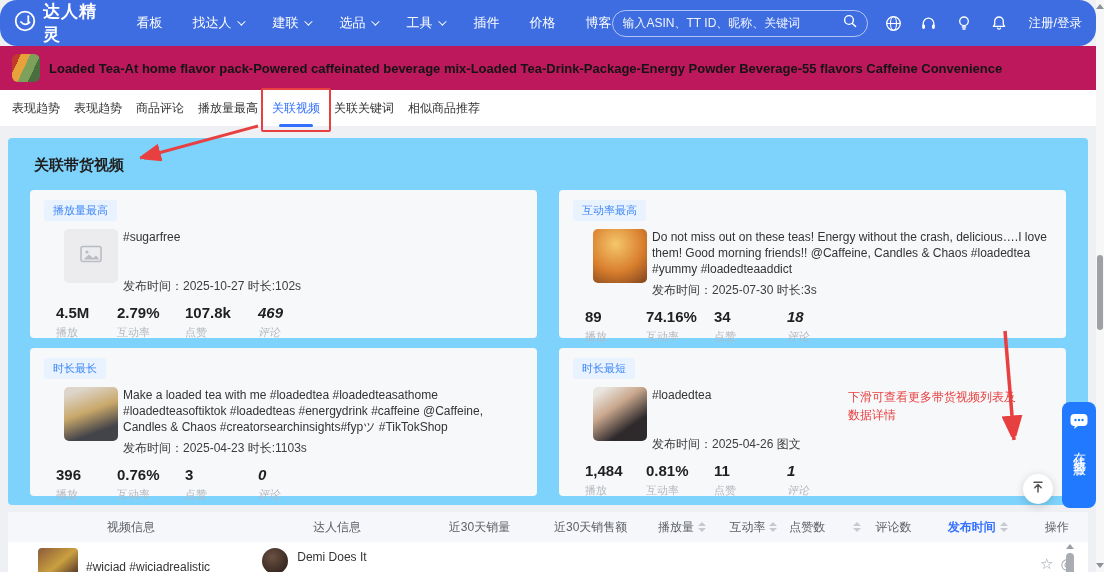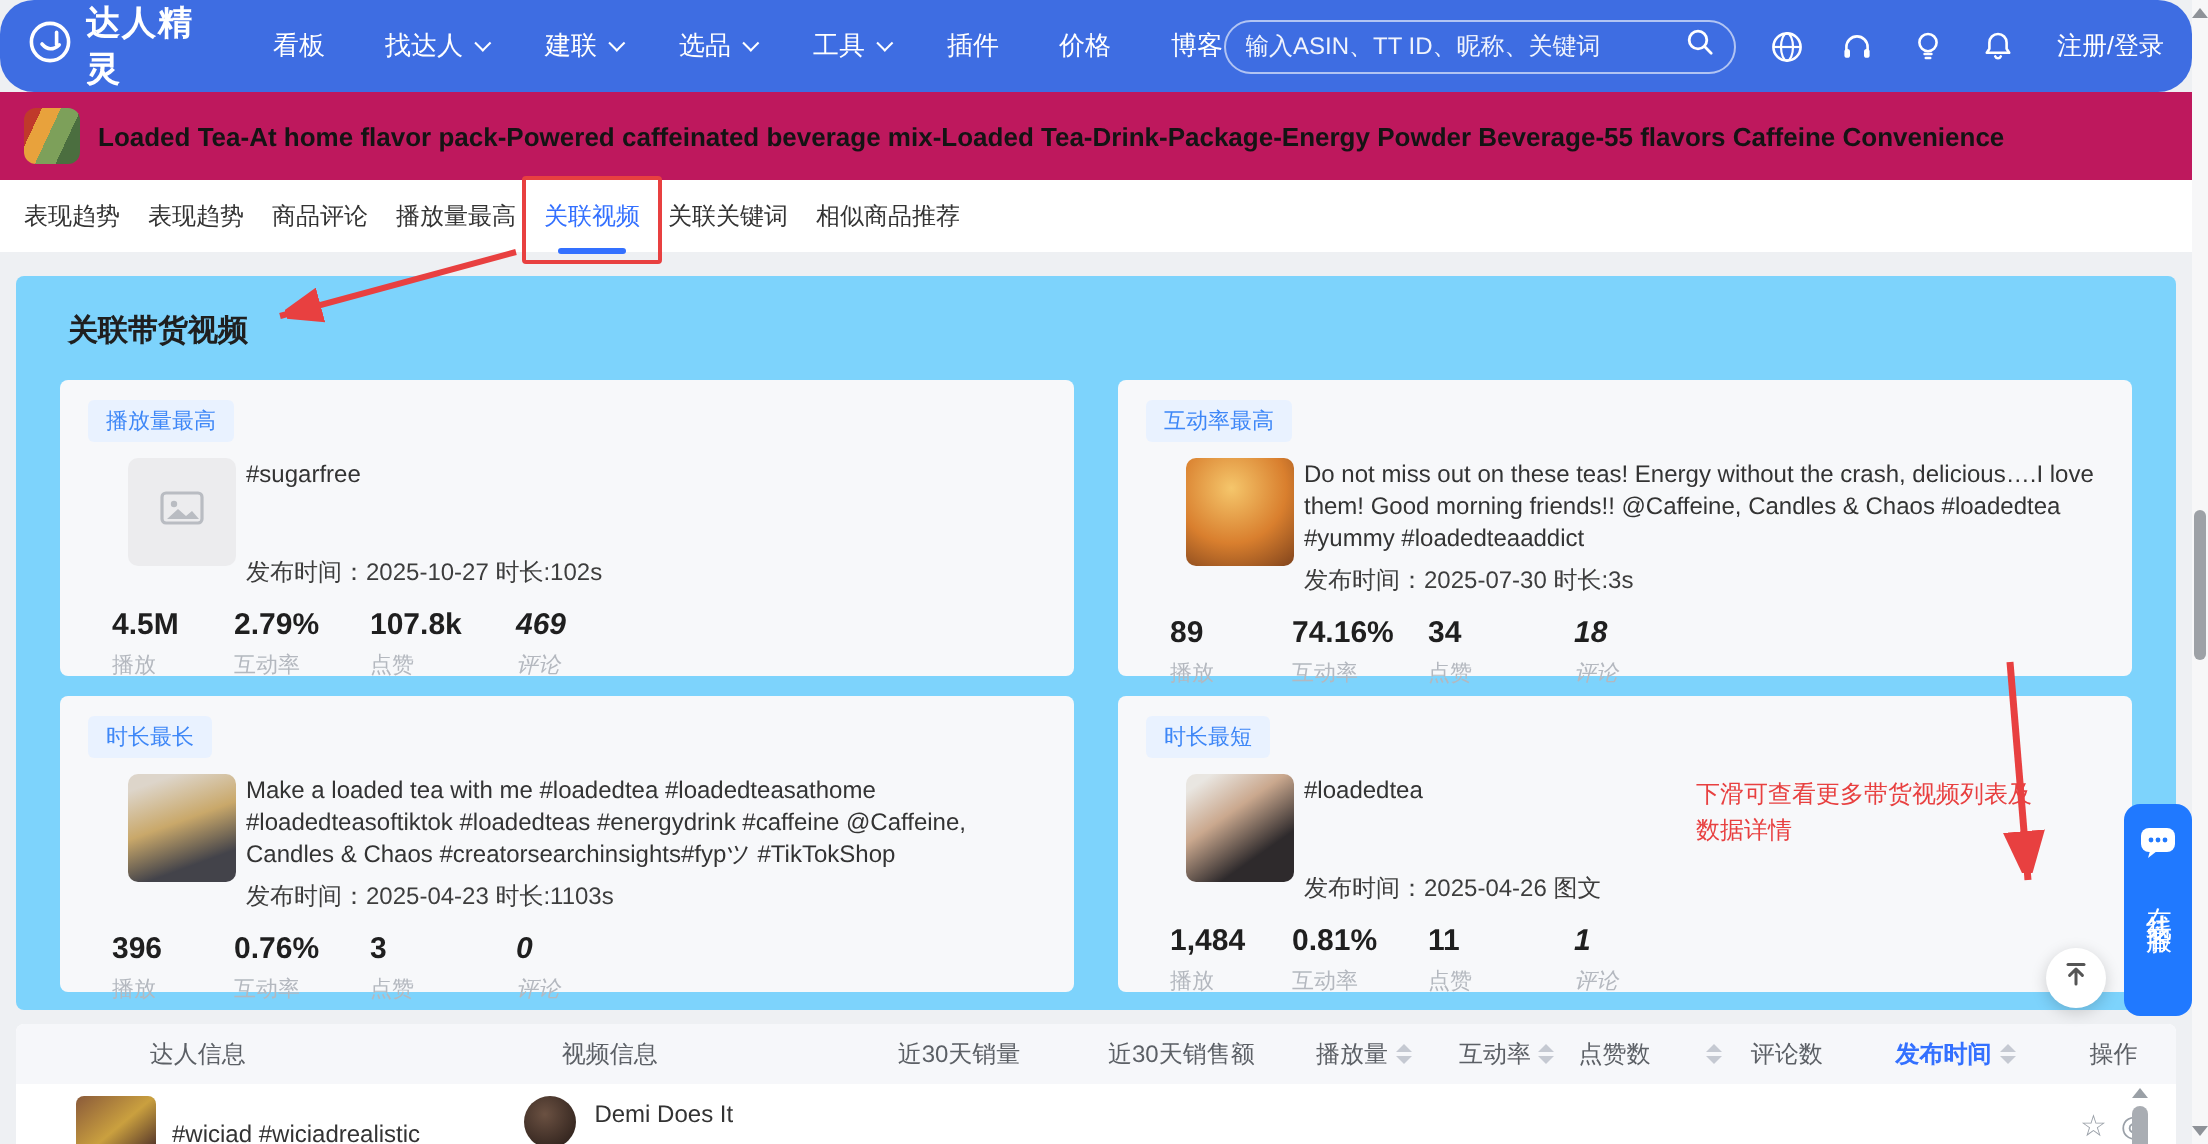--- a/index.html
+++ b/index.html
@@ -342,25 +342,25 @@
                 <div class="stat-label">评论</div>
               </div>
           </div>
         </div>
 
       </div>
     </div>
 
     <div class="table-panel">
       <div class="thead">
+        <span class="th c0">
+            <span>视频信息</span>
+          </span>
         <span class="th c1">
             <span>达人信息</span>
-          </span>
-        <span class="th c0">
-            <span>视频信息</span>
           </span>
         <span class="th c2">
             <span>近30天销量</span>
           </span>
         <span class="th c3">
             <span>近30天销售额</span>
           </span>
         <span class="th c4">
             <span>播放量</span>
             <span class="sorter">

